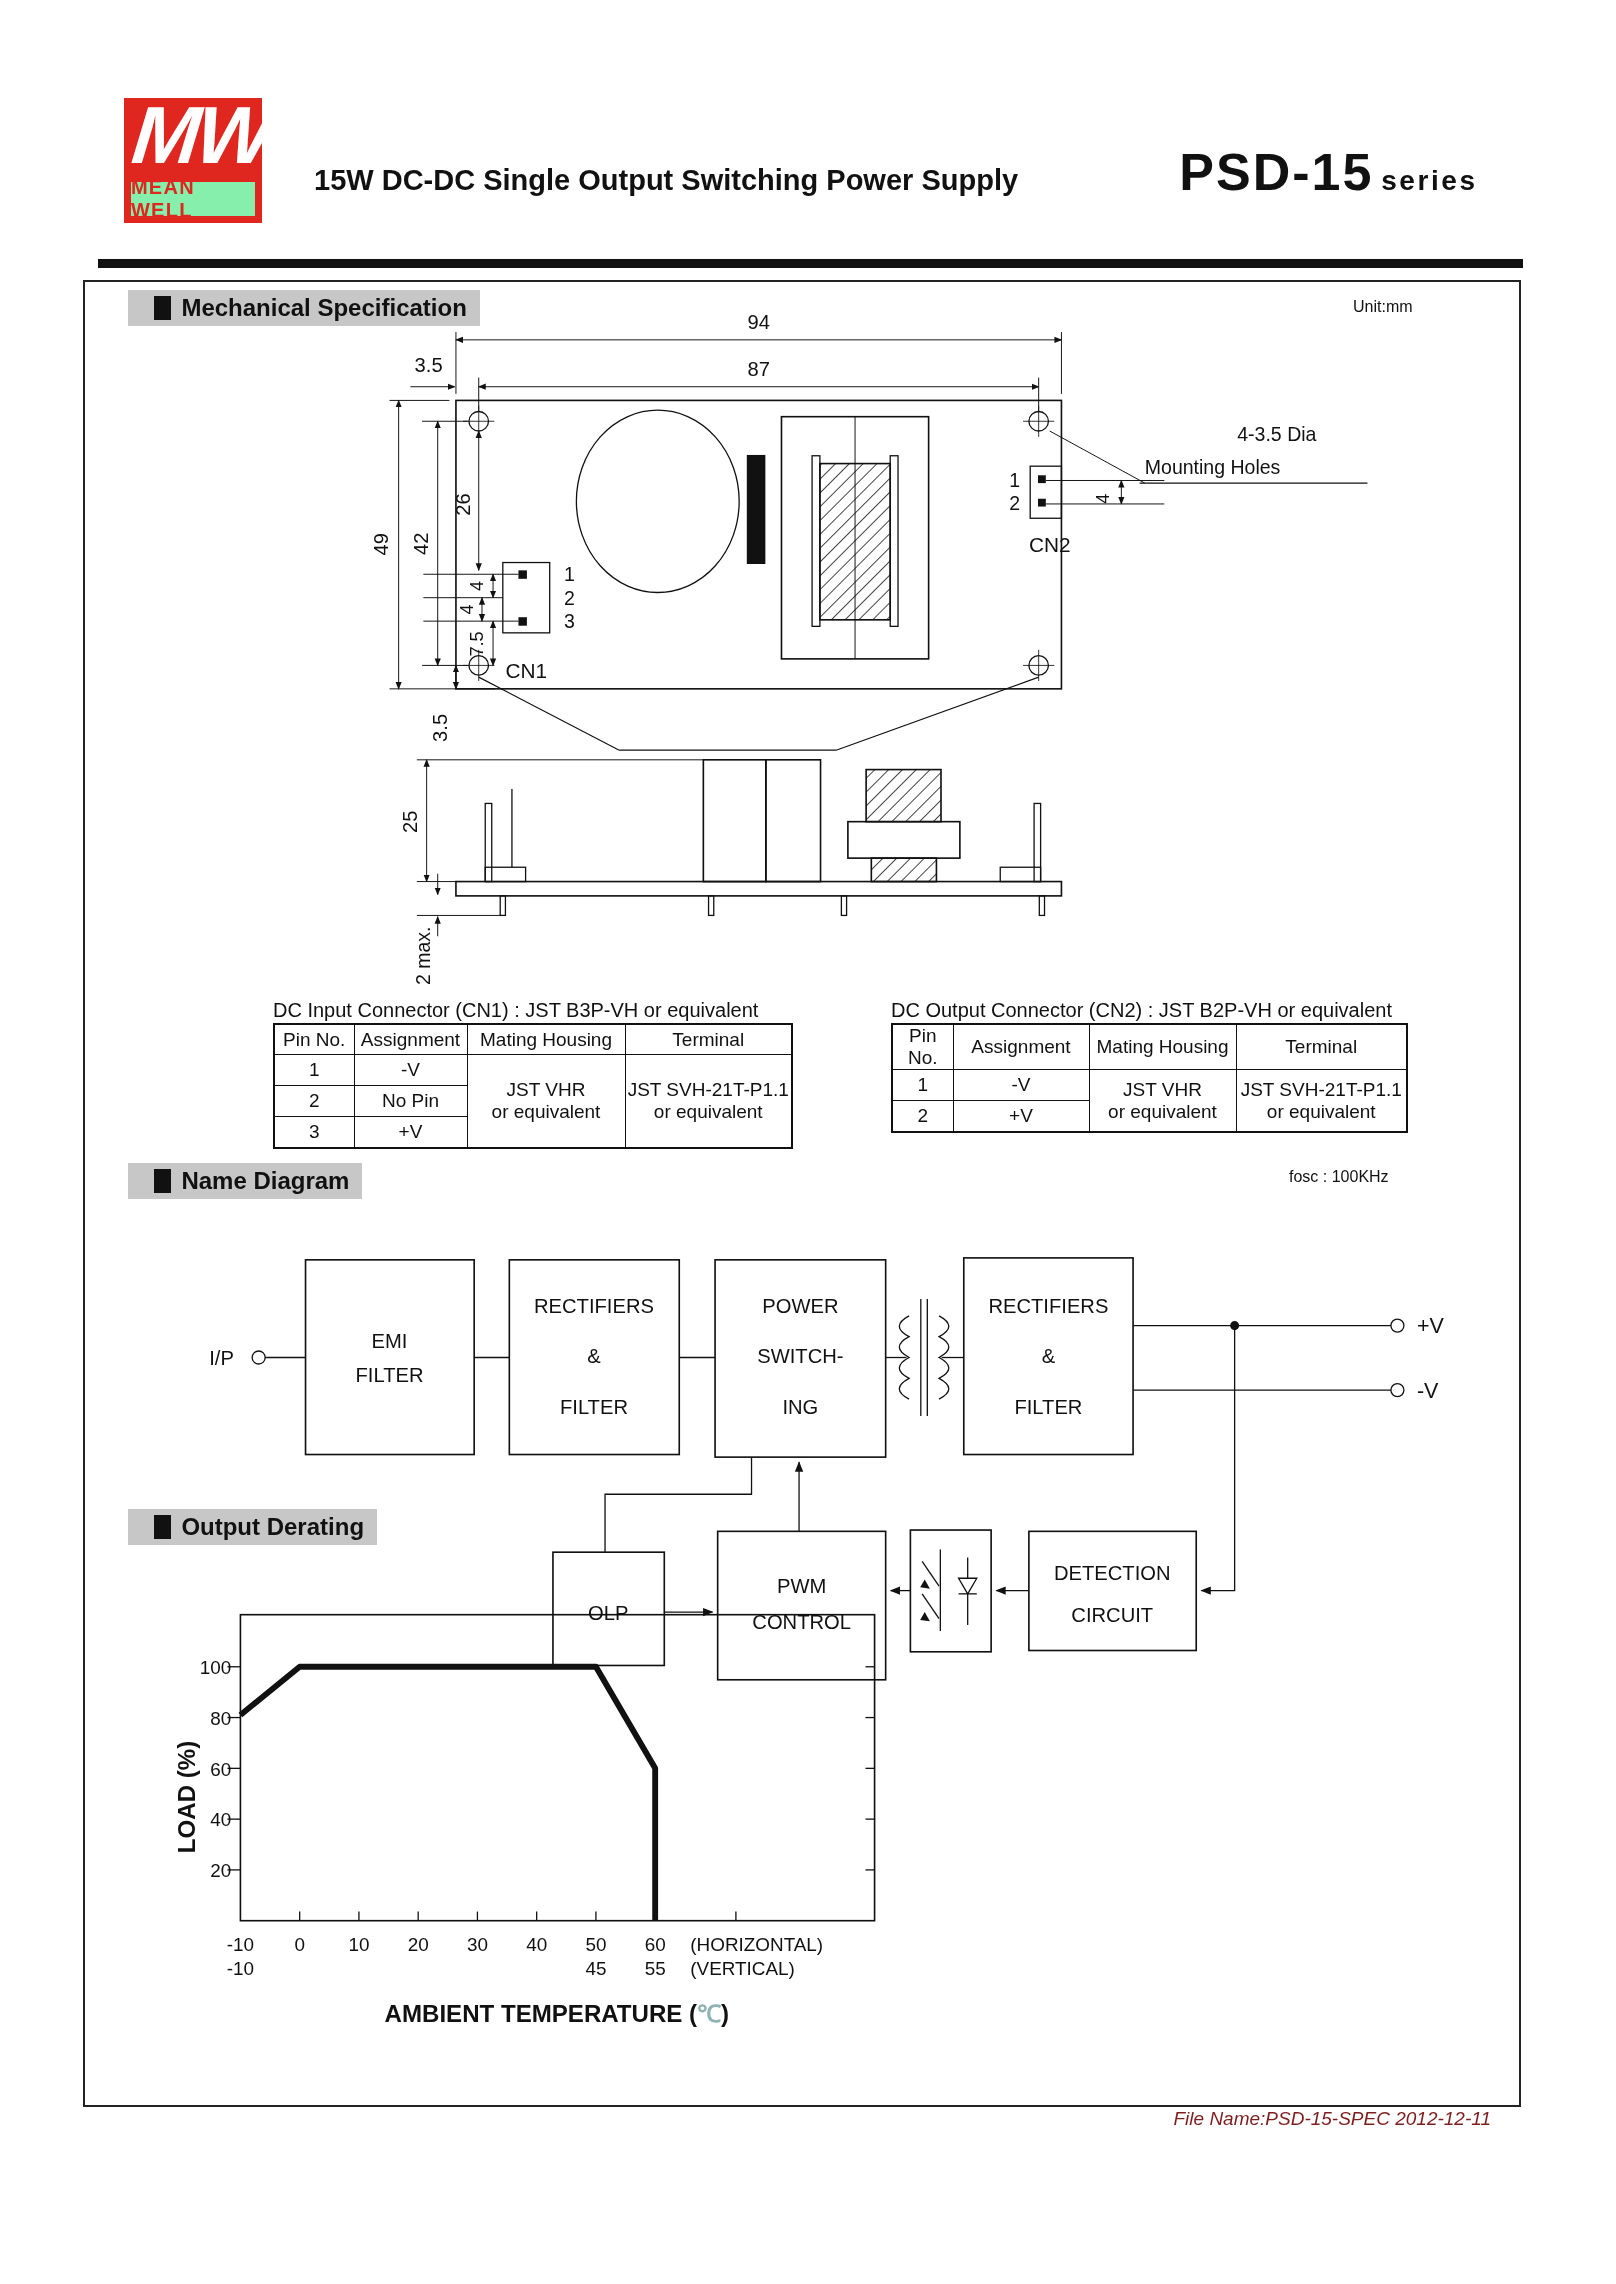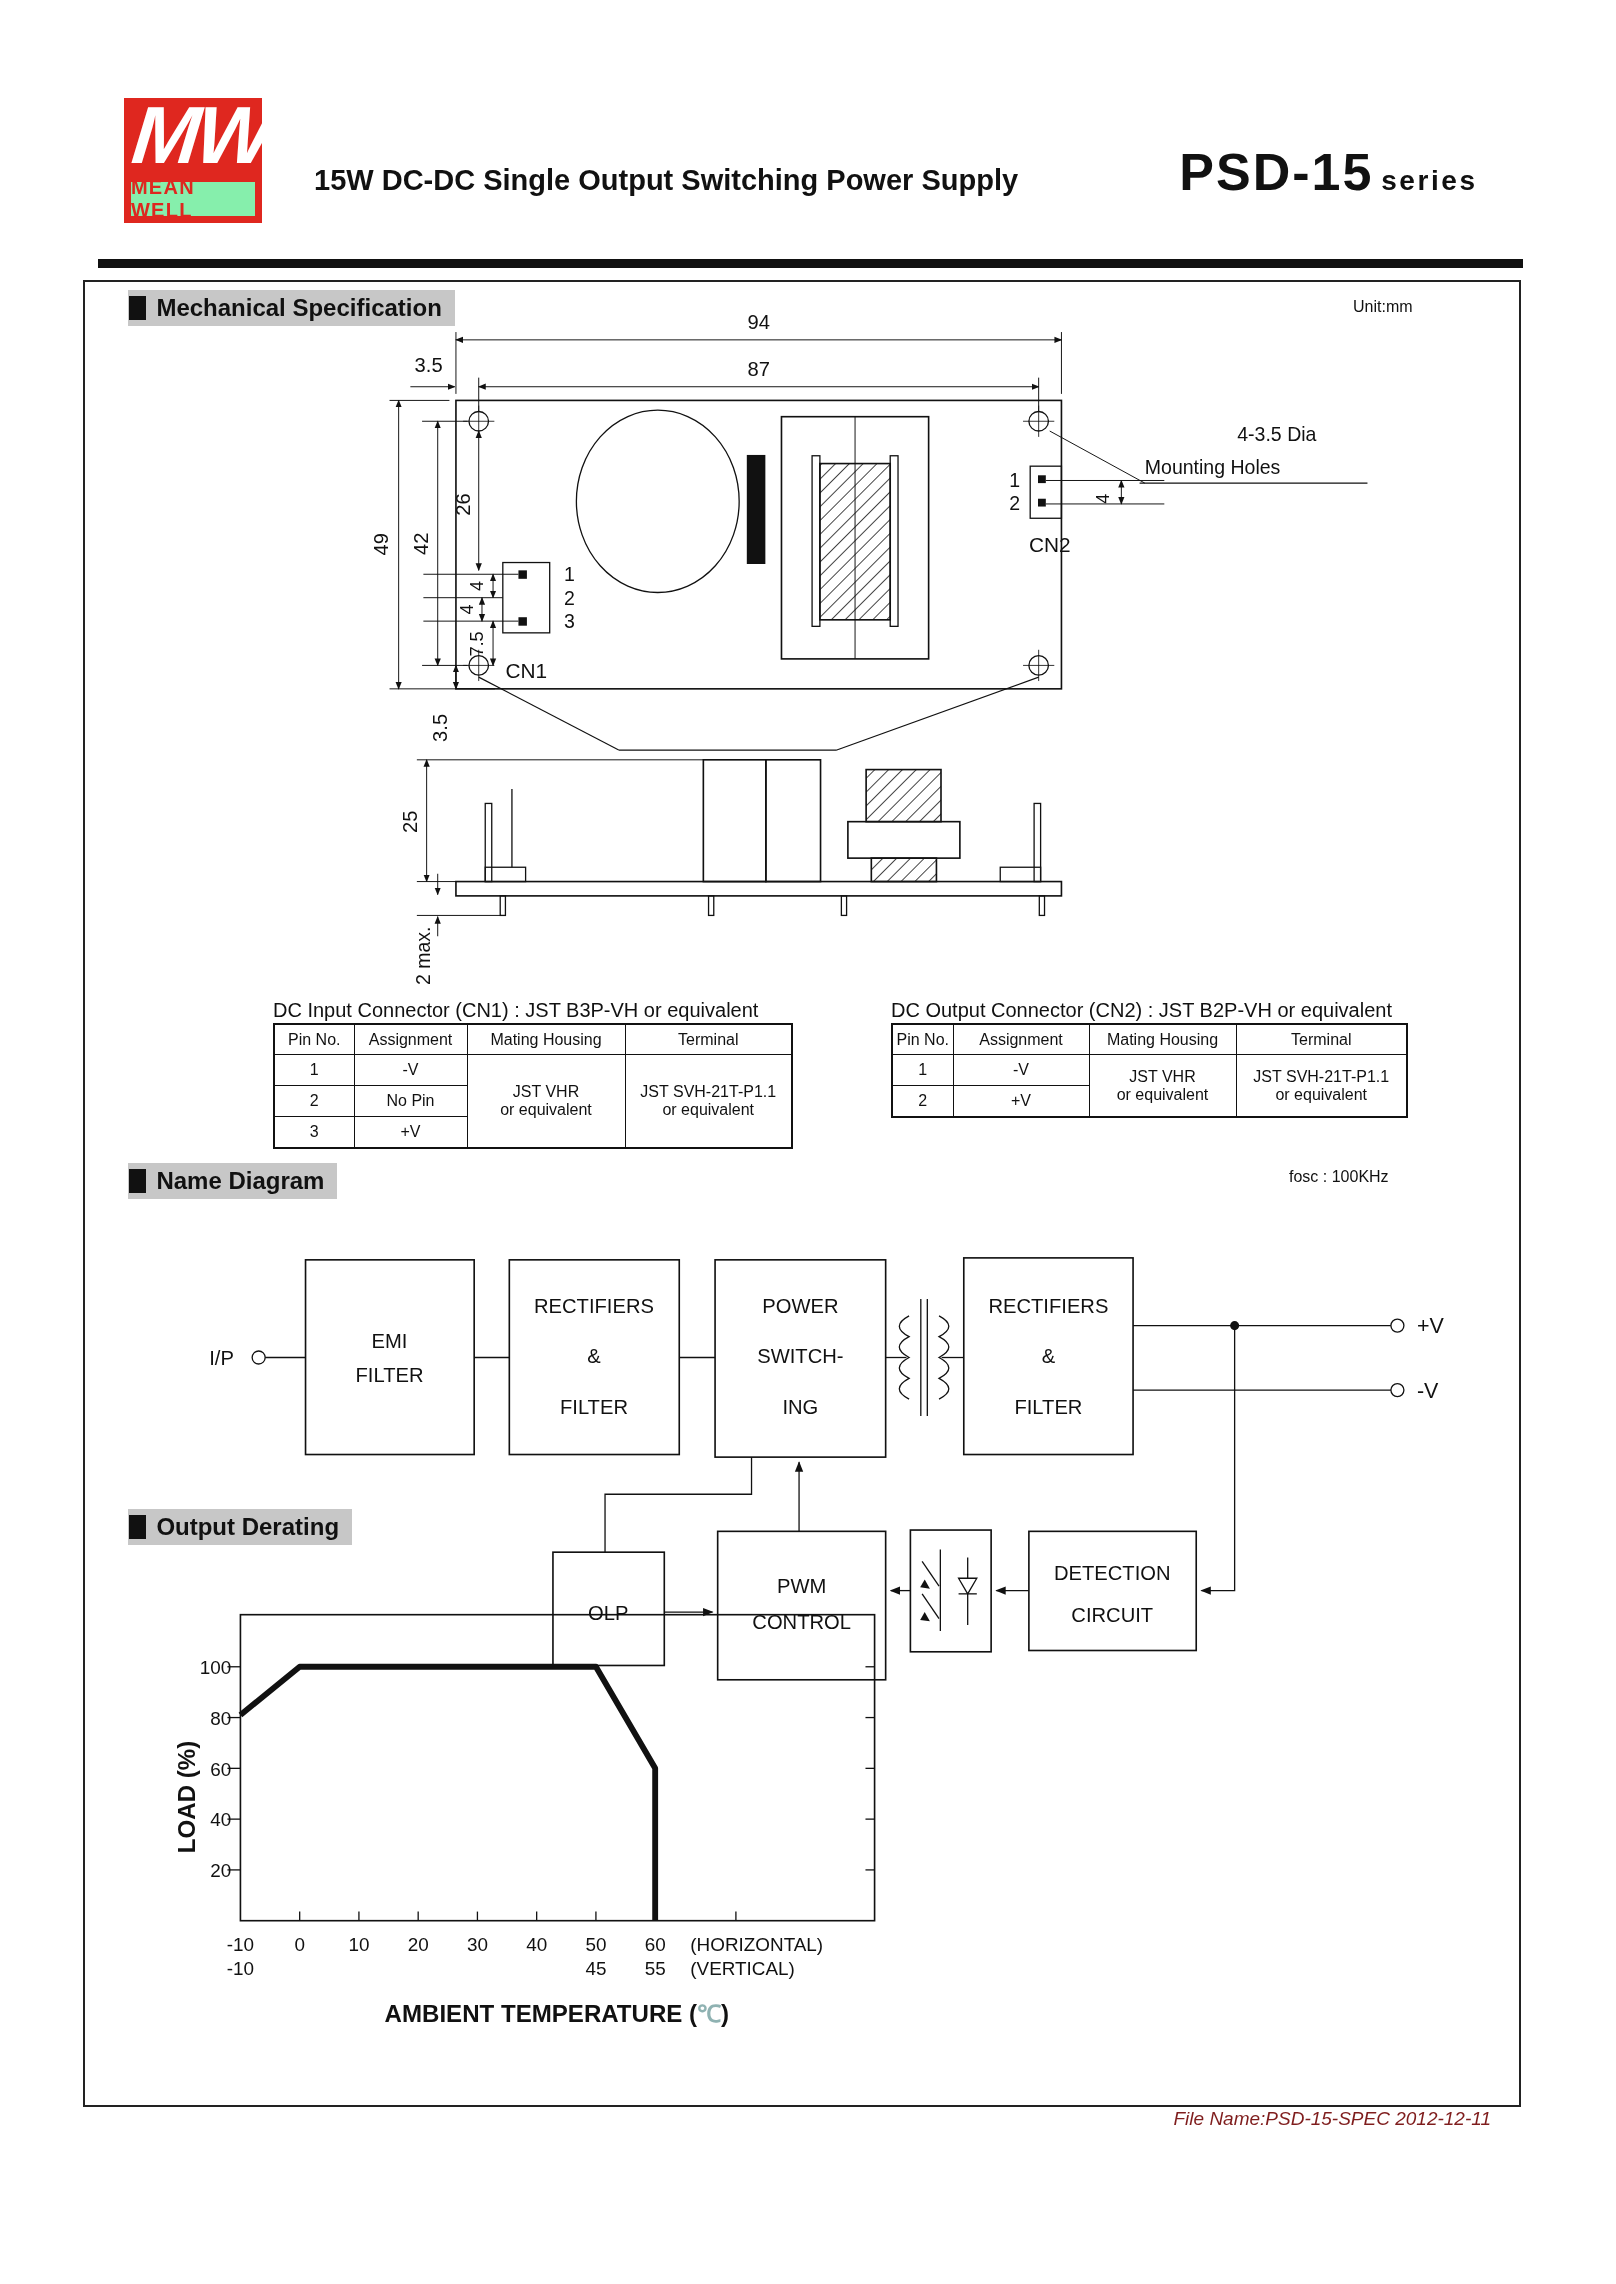--- a/index.html
+++ b/index.html
@@ -17,29 +17,29 @@
   .logo .strip span{color:#df271f;font-weight:bold;font-size:20px;letter-spacing:1.3px}
   .doc-title{position:absolute;left:314px;top:164px;font-size:29px;font-weight:bold;white-space:nowrap}
   .model{position:absolute;left:1133px;top:142px;width:391px;text-align:center;white-space:nowrap}
   .model .m1{font-size:52px;font-weight:bold;letter-spacing:2px}
   .model .m2{font-size:28px;font-weight:bold;letter-spacing:2.6px;margin-left:7.8px}
   .rule{position:absolute;left:98px;top:259px;width:1425px;height:8.5px;background:#111}
 
   .content-box{position:absolute;left:83px;top:280px;width:1434px;height:1823px;border:2px solid #222}
 
   .sec-hd{position:absolute;background:#c7c7c7;display:flex;align-items:center;gap:10.4px;height:36px;
-          padding:0 13px 0 1px;font-weight:bold;font-size:24px;white-space:nowrap}
+          padding:0 13px 0 26px;font-weight:bold;font-size:24px;white-space:nowrap}
   .sec-hd .sq{width:17px;height:23.4px;background:#111;flex:none}
   .note{position:absolute;font-size:16px;white-space:nowrap}
 
   
   .tblblk{position:absolute}
   .tbl-title{font-size:20px;height:24px;white-space:nowrap}
   .tblblk table{border-collapse:collapse;table-layout:fixed;border:2px solid #111}
-  .tblblk td{border:1.3px solid #111;text-align:center;font-size:16px;padding:0;vertical-align:middle}
+  .tblblk td{border:1.3px solid #111;text-align:center;font-size:19px;padding:0;vertical-align:middle}
   .tblblk tr.h td{height:29px}
   .tblblk tr.r td{height:30px}
 
   .footer{position:absolute;left:1042px;top:2108px;width:449px;text-align:right;
           font-size:19px;font-style:italic;color:#7f1d1d;white-space:nowrap}
 </style>
 </head>
 <body>
 
 <div class="page">

